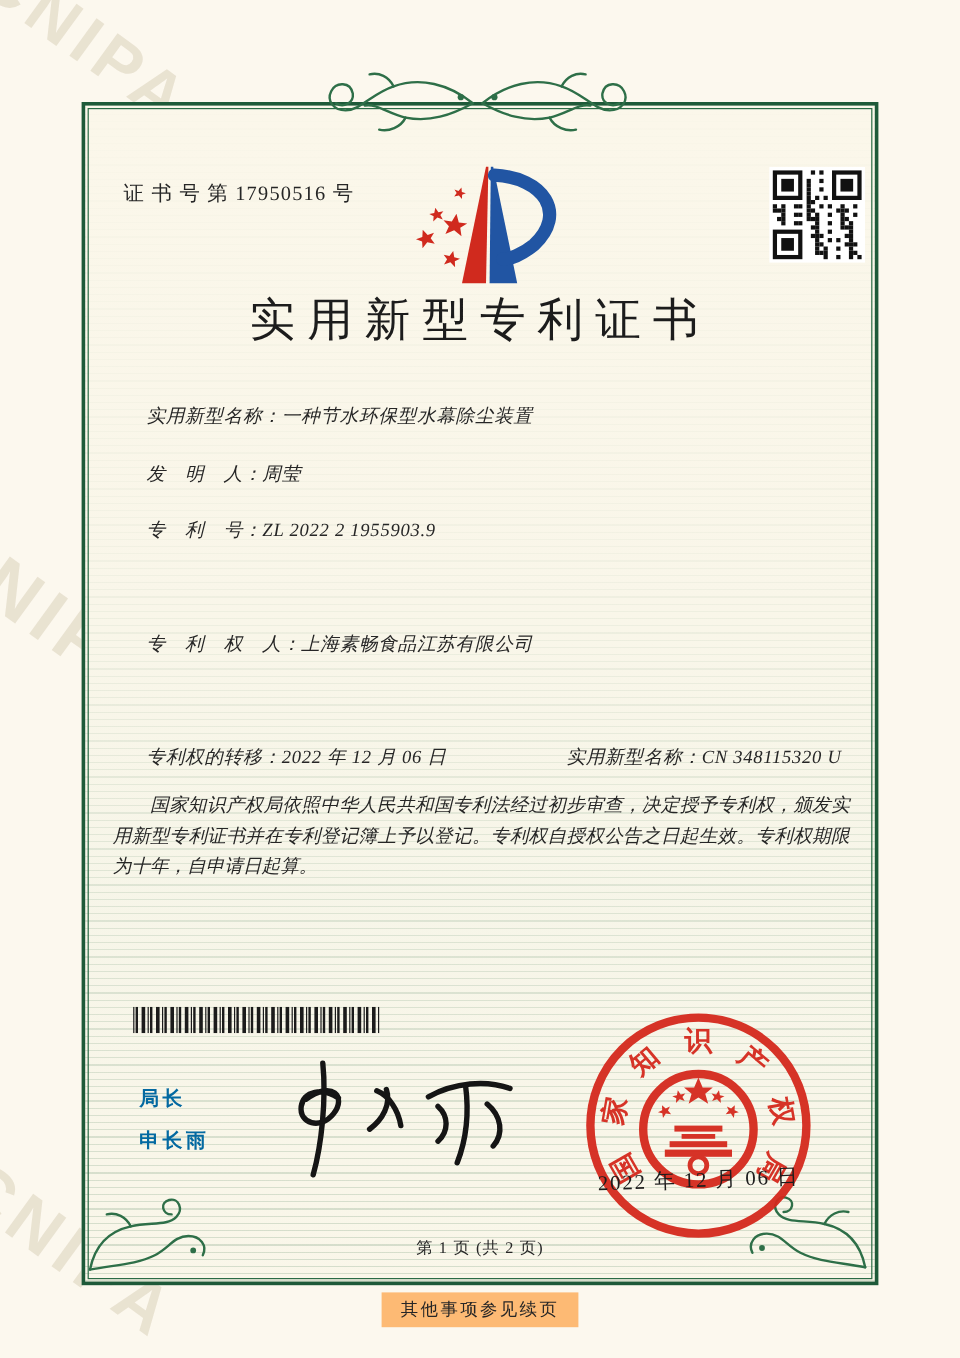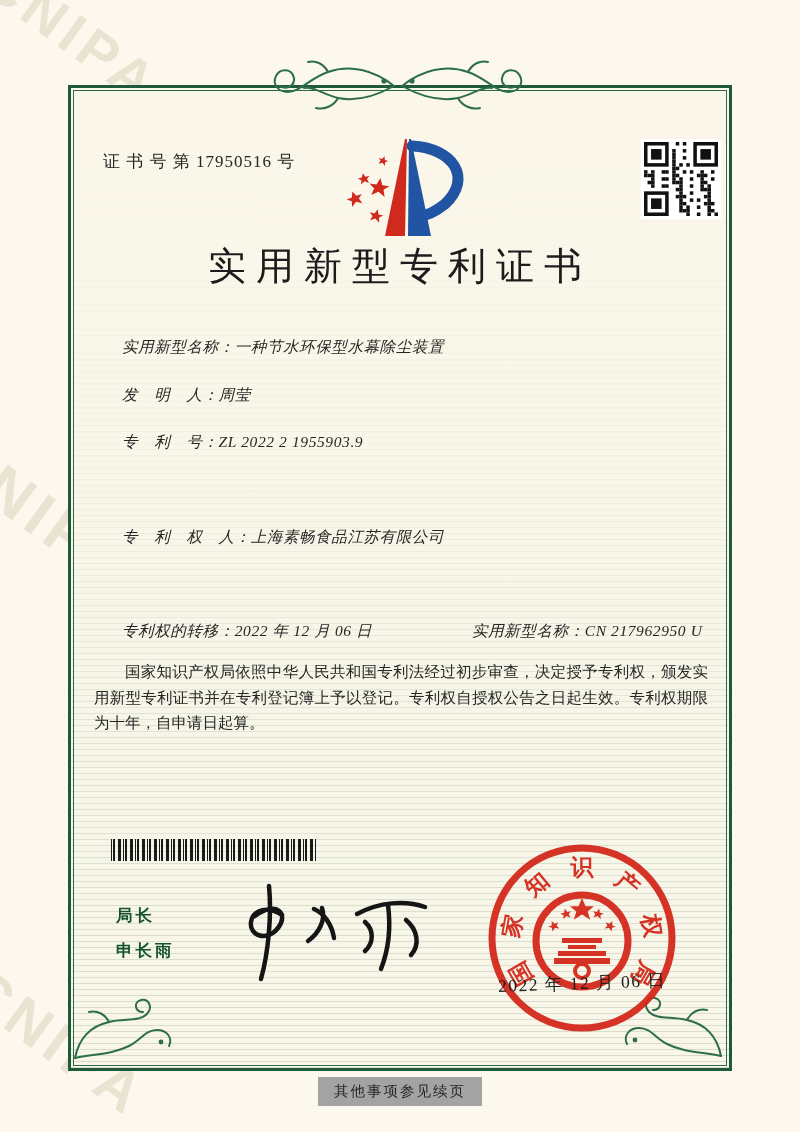--- a/index.html
+++ b/index.html
@@ -12,26 +12,26 @@
       background-image:
         linear-gradient(180deg, rgba(251,247,234,0.96) 0%, rgba(249,246,233,0.8) 38%, rgba(238,242,229,0.35) 68%, rgba(227,236,220,0.05) 100%),
         repeating-linear-gradient(0deg, rgba(96,140,105,0.25) 0px, rgba(96,140,105,0.25) 1px, rgba(0,0,0,0) 1px, rgba(0,0,0,0) 6px);}
   .frame-inner{position:absolute;inset:2px;border:1px solid #2a6b45;}
   .orn{position:absolute;z-index:2;}
   .content{position:absolute;z-index:3;}
   .cert-no{left:103px;top:134px;font-size:17px;letter-spacing:1px;margin-top:16px;}
   .title{left:0;right:0;top:241px;text-align:center;font-size:38px;font-weight:normal;letter-spacing:10px;color:#1c1c1c;}
   .row{left:122px;font-size:15.5px;letter-spacing:0.6px;white-space:nowrap;font-style:italic;}
   .para-box{left:94px;top:659px;width:614px;}
-  .para{font-size:15.5px;line-height:25.5px;text-align:justify;text-indent:2em;margin:0 0 4px 0;}
-  .sig-label{left:116px;font-size:16.5px;letter-spacing:3px;font-weight:bold;color:#14532d;}
+  .para{font-size:15.5px;line-height:25.5px;text-align:justify;text-indent:2em;margin:0 0 4px 0;font-style:italic;}
+  .sig-label{left:116px;font-size:16.5px;letter-spacing:3px;font-weight:bold;color:#0369a1;}
   .seal-date{left:498px;top:971px;font-size:17.5px;letter-spacing:1.5px;color:#1d1d1d;transform:rotate(-2deg);z-index:4;}
   .page-info{left:0;right:0;top:1031px;text-align:center;font-size:13.5px;letter-spacing:1px;}
   .continuation{left:50%;top:1077px;transform:translateX(-50%);font-size:14.5px;letter-spacing:2px;
-      background:#a3a3a3;padding:5px 16px;}
+      background:#fdba74;padding:5px 16px;}
   .grant2{position:absolute;left:350px;top:0;white-space:nowrap;}
 </style>
 </head>
 <body>
 
 <div id="page">
 
   <div class="wm" style="left:-28px;top:0px;font-size:56px;">CNIPA</div>
   <div class="wm" style="left:442px;top:340px;font-size:64px;">CNIPA</div>
   <div class="wm" style="left:-70px;top:478px;font-size:62px;">CNIPA</div>
@@ -188,21 +188,21 @@
     </svg>
 
   <div class="content title">实用新型专利证书</div>
 
   <div class="content row" style="top:337px;"><span>实用新型名称：</span><span>一种节水环保型水幕除尘装置</span></div>
   <div class="content row" style="top:385px;"><span>发　明　人：</span><span>周莹</span></div>
   <div class="content row" style="top:432px;"><span>专　利　号：</span><span>ZL 2022 2 1955903.9</span></div>
   <div class="content row" style="top:527px;"><span>专　利　权　人：</span><span>上海素畅食品江苏有限公司</span></div>
   <div class="content row" style="top:621px;width:614px;">
     <span><span>专利权的转移：</span><span>2022 年 12 月 06 日</span></span>
-    <span class="grant2"><span>实用新型名称：</span><span>CN 217962950 U</span></span>
+    <span class="grant2"><span>实用新型名称：</span><span>CN 348115320 U</span></span>
   </div>
 
   <div class="content para-box">
     <p class="para">国家知识产权局依照中华人民共和国专利法经过初步审查，决定授予专利权，颁发实用新型专利证书并在专利登记簿上予以登记。专利权自授权公告之日起生效。专利权期限为十年，自申请日起算。</p>
   </div>
 
   <svg class="content" id="barcode" style="left:110px;top:839px;" width="212" height="22" viewBox="0 0 212 22">
       <rect x="1" y="0" width="1" height="22" fill="#1b1b1b"></rect>
       <rect x="3" y="0" width="2" height="22" fill="#1b1b1b"></rect>
       <rect x="8" y="0" width="3" height="22" fill="#1b1b1b"></rect>
@@ -293,15 +293,16 @@
       <use href="#star" transform="translate(128,88) scale(5.5) rotate(25)"></use>
       <rect x="80" y="100" width="40" height="5"></rect>
       <rect x="86" y="107" width="28" height="4"></rect>
       <rect x="76" y="113" width="48" height="5"></rect>
       <rect x="72" y="120" width="56" height="6"></rect>
       <circle cx="100" cy="133" r="7" fill="none" stroke="#d5291d" stroke-width="4"></circle>
     </g>
   </svg>
   <div class="content seal-date">2022 年 12 月 06 日</div>
 
+  <div class="content page-info">第 1 页 (共 2 页)</div>
   <div class="content continuation">其他事项参见续页</div>
 
 </div>
 
 </body></html>

